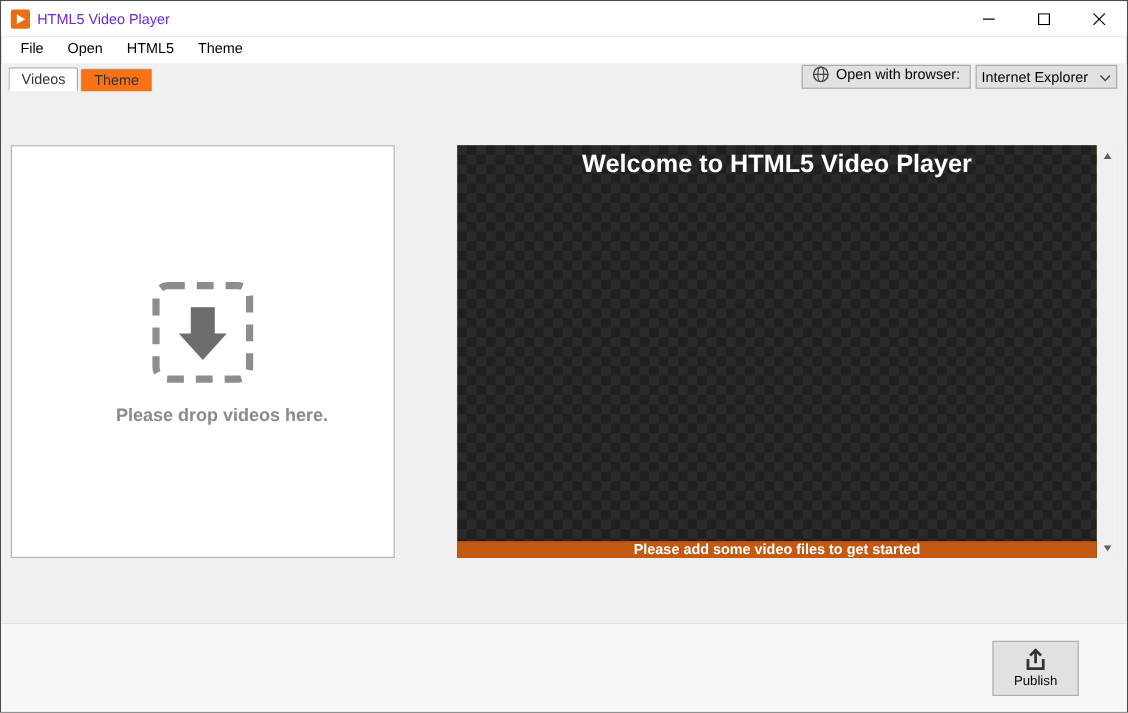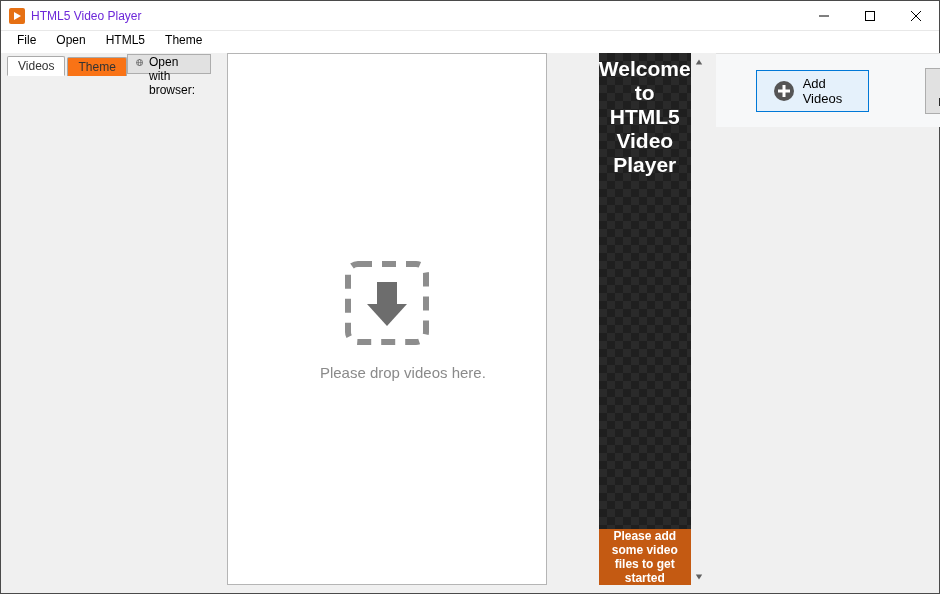--- a/index.html
+++ b/index.html
@@ -7,35 +7,35 @@
 .window { width: 940px; height: 594px; border: 1px solid #4a4a4a; display: flex; flex-direction: column; background: #fff; }
 .titlebar { height: 30px; display: flex; align-items: center; background: #fff; border-bottom: 1px solid #e8e8e8; }
 .titlebar .icon-app { width: 16px; height: 16px; margin: 0 6px 0 8px; background: #e67013; border-radius: 2px; display:flex; align-items:center; justify-content:center;}
 .titlebar .icon-app svg { width:10px; height:10px; }
 .titlebar .title { font-size: 12px; color: #6d28d9; flex: 0 0 auto; }
 .titlebar .spacer { flex: 1; }
 .titlebar .winbtn { width: 46px; height: 30px; display: flex; align-items: center; justify-content: center; }
 .titlebar .winbtn svg { width: 10px; height: 10px; }
 .menubar { height: 22px; display: flex; align-items: flex-start; padding: 0 6px; font-size: 12px; color: #000; }
 .menubar .menuitem { padding: 2px 10px; cursor: default; }
-.content { flex: 1; display: flex; flex-direction: row; background: #f0f0f0; padding: 0; }
+.content { flex: 1; display: flex; flex-direction: column; background: #f0f0f0; padding: 0; gap: 46px; }
 .toprow { display: flex; align-items: center; height: 22px; background: #f0f0f0; padding-right: 8px; }
 .tabs { display: flex; align-items: flex-end; height: 22px; padding-left: 6px; gap: 2px; }
 .tab { font-size: 12px; padding: 2px 10px; border: 1px solid #aaa; border-bottom: none; background: #f97316; color: #333; position: relative; top: 1px; border-radius: 2px 2px 0 0; }
 .tab.active { background: #fff; border-bottom: 1px solid #fff; z-index: 2; }
 .toprow .spacer { flex: 1; }
 .openbrowser { display: flex; align-items: flex-start; border: 1px solid #adadad; background: #e1e1e1; height: 20px; padding: 0 8px; font-size: 12px; gap: 6px; }
 .openbrowser .globe { width: 14px; height: 14px; }
 .browsersel { height: 20px; font-size: 12px; border: 1px solid #adadad; background: #e1e1e1; padding: 0 4px; margin-left: 4px; width: 118px; display:flex; align-items:center; justify-content:space-between; }
 .browsersel .chev { width:10px; height:10px; }
 .mainarea { flex: 1; display: flex; background: #f0f0f0; padding: 0 8px 8px 8px; gap: 8px; min-height:0; }
 .leftpanel { width: 320px; background: #fff; border: 1px solid #b5b5b5; display:flex; align-items:center; justify-content:center; position:relative; }
 .dropzone { display:flex; flex-direction:column; align-items:center; justify-content:center; color:#828282; }
 .dropzone-box { width:90px; height:90px; display:flex; align-items:center; justify-content:center; position:relative; }
-.dropzone-text { margin-top:16px; font-size:15px; font-weight:normal; color:#8a8a8a;margin-left:32px; }
+.dropzone-text { margin-top:16px; font-size:15px; font-weight:bold; color:#8a8a8a;margin-left:32px; }
 .rightpanel { flex:1; display:flex; background:#fde047; position:relative;margin-left:44px; }
 .rightpanel .vscroll { width:17px; background:#f0f0f0; display:flex; flex-direction:column; align-items:center; }
 .rightpanel .vscroll .arr { width:17px; height:17px; display:flex; align-items:center; justify-content:center; background:#f0f0f0;}
 .rightpanel .vscroll .track { flex:1; background:#f0f0f0;}
 .preview-area { flex:1; display:flex; flex-direction:column; position:relative; background: #2a2a2a;
   background-image:
     linear-gradient(45deg, rgba(0,0,0,0.25) 25%, transparent 25%, transparent 75%, rgba(0,0,0,0.25) 75%),
     linear-gradient(45deg, rgba(0,0,0,0.25) 25%, transparent 25%, transparent 75%, rgba(0,0,0,0.25) 75%);
   background-size: 16px 16px;
   background-position: 0 0, 8px 8px;
@@ -99,20 +99,28 @@
       <div class="openbrowser">
         <span class="globe">
           <svg viewBox="0 0 14 14">
               <circle cx="7" cy="7" r="6" fill="none" stroke="#444" stroke-width="1.2"></circle>
               <ellipse cx="7" cy="7" rx="2.5" ry="6" fill="none" stroke="#444" stroke-width="1"></ellipse>
               <line x1="1" y1="7" x2="13" y2="7" stroke="#444" stroke-width="1"></line>
             </svg>
         </span>
         <span>Open with browser:</span>
       </div>
+      <div class="browsersel">
+        <span>Internet Explorer</span>
+        <span class="chev">
+          <svg viewBox="0 0 10 10">
+              <polyline points="1,3 5,7 9,3" fill="none" stroke="#444" stroke-width="1.2"></polyline>
+            </svg>
+        </span>
+      </div>
     </div>
 
     <div class="mainarea">
       <div class="leftpanel">
         <div class="dropzone">
           <div class="dropzone-box">
             <svg viewBox="0 0 90 90" width="90" height="90">
               <rect x="6" y="6" width="78" height="78" rx="10" ry="10" fill="none" stroke="#8d8d8d" stroke-width="6" stroke-dasharray="14 10"></rect>
               <g fill="#6d6d6d">
                 <rect x="35" y="24" width="20" height="24"></rect>
@@ -140,30 +148,20 @@
           <div class="arr">
               <svg viewBox="0 0 10 10" width="8" height="8">
                 <polygon points="1,2 9,2 5,8" fill="#606060"></polygon>
               </svg>
             </div>
         </div>
       </div>
     </div>
 
     <div class="bottombar">
-      <div class="btn selected">
-        <span class="bicon">
-          <svg viewBox="0 0 22 22">
-              <circle cx="11" cy="11" r="10" fill="#555"></circle>
-              <rect x="9.5" y="5" width="3" height="12" fill="#fff"></rect>
-              <rect x="5" y="9.5" width="12" height="3" fill="#fff"></rect>
-            </svg>
-        </span>
-        <span>Add Videos</span>
-      </div>
       <div class="spacer"></div>
       <div class="btn vert">
         <span class="bicon">
           <svg viewBox="0 0 22 22">
             <polyline points="4,10 4,19 18,19 18,10" fill="none" stroke="#333" stroke-width="2.5"></polyline>
             <line x1="11" y1="14" x2="11" y2="2" stroke="#333" stroke-width="2.5"></line>
             <polyline points="6,7 11,2 16,7" fill="none" stroke="#333" stroke-width="2.5"></polyline>
           </svg>
         </span>
         <span>Publish</span>

